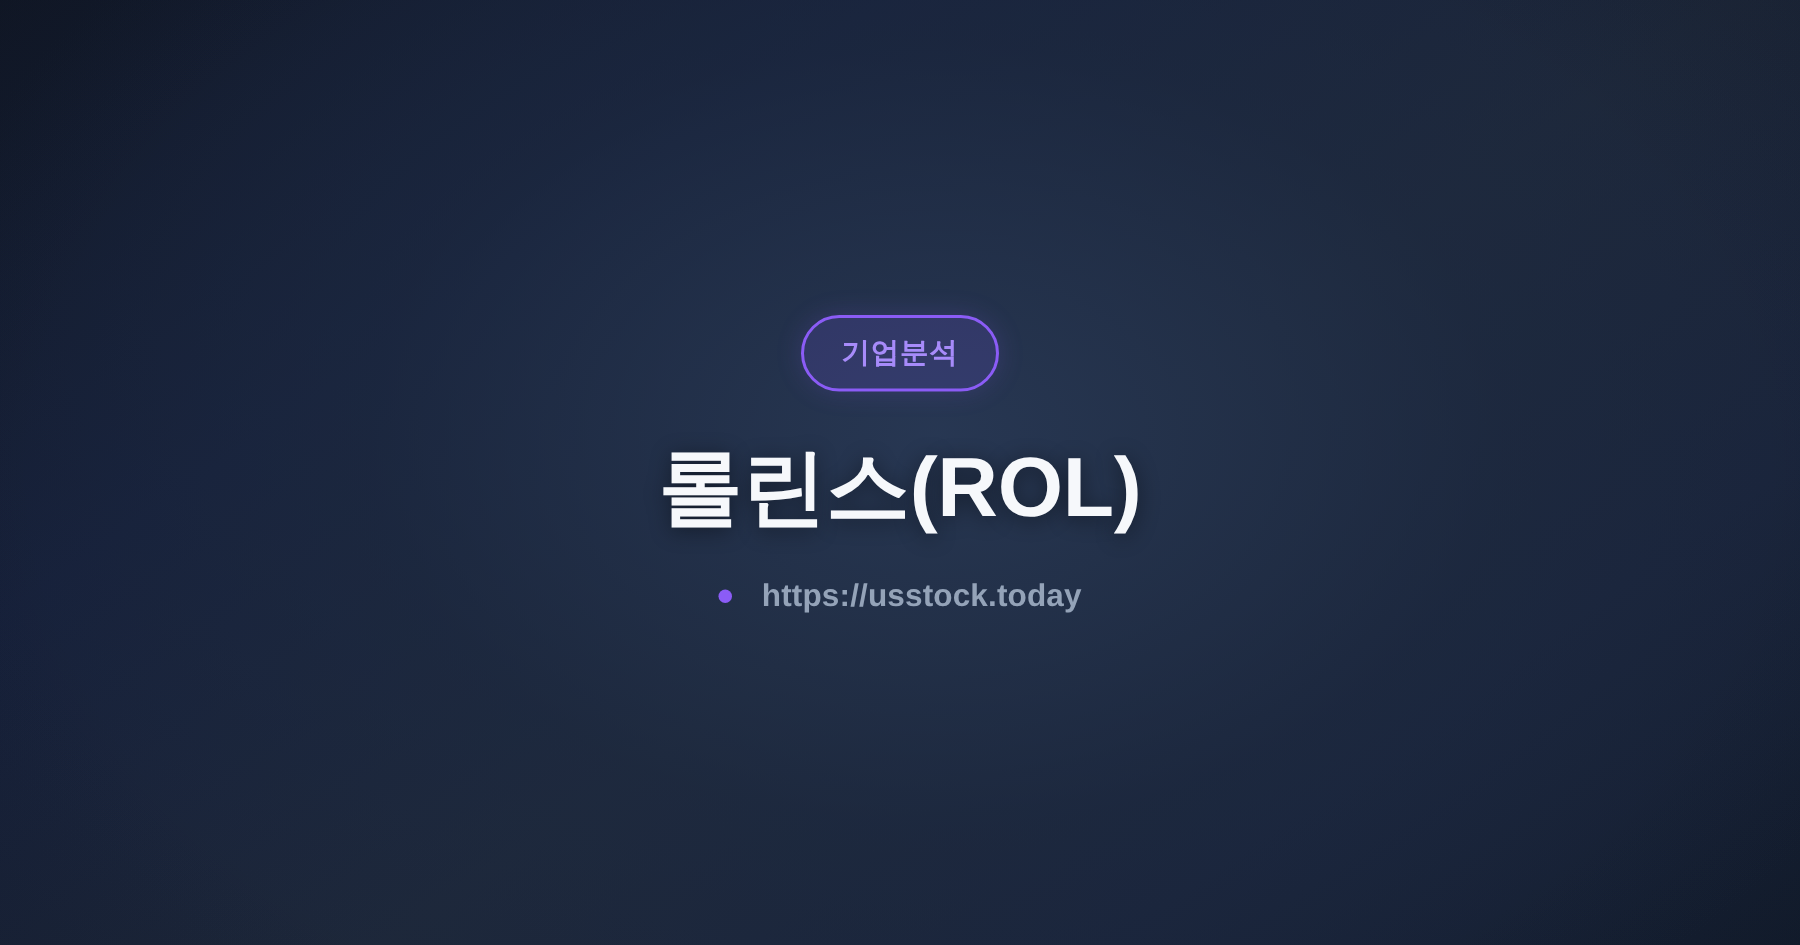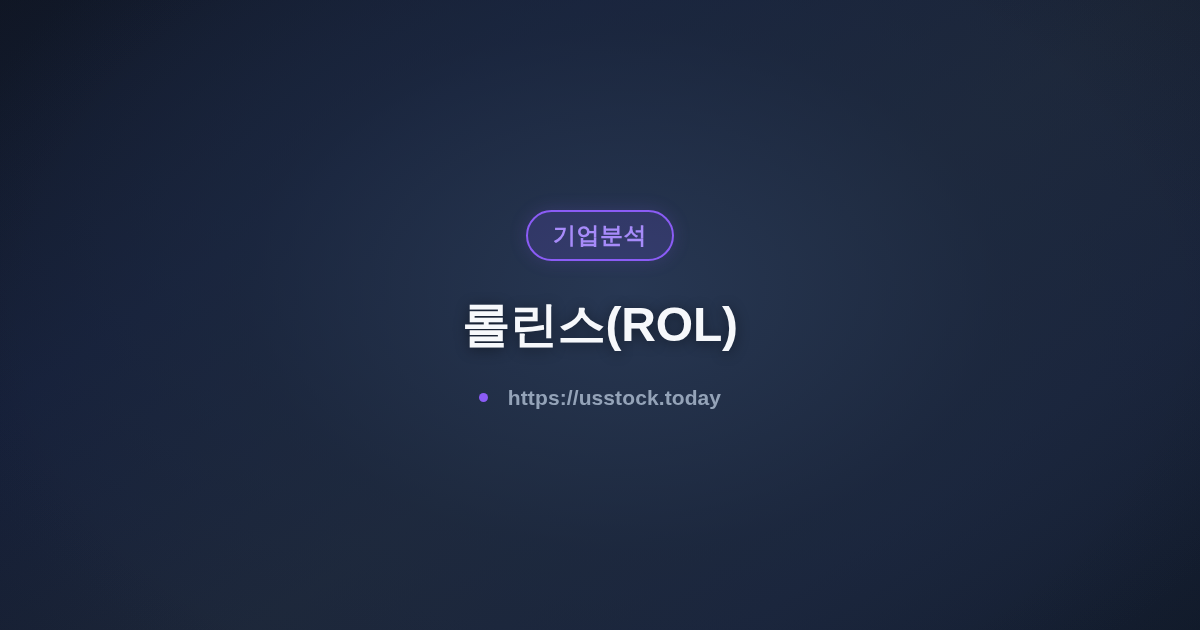--- a/index.html
+++ b/index.html
@@ -54,34 +54,34 @@
   .badge {
     display: inline-flex;
     align-items: center;
     justify-content: center;
     height: 47px;
     padding: 0 25px;
     border: 2px solid #8b5cf6;
     border-radius: 999px;
     background: rgba(124, 92, 246, 0.16);
     color: #a78bfa;
-    font-size: 23px;
+    font-size: 19px;
     font-weight: 700;
     letter-spacing: 0.5px;
     line-height: 1;
     box-shadow: 0 0 18px rgba(139, 92, 246, 0.18);
     margin-bottom: 30px;
     white-space: nowrap;
   }
 
   .title {
     margin: 0;
     text-align: center;
     color: #f6f8fb;
-    font-size: 48px;
+    font-size: 56px;
     font-weight: 700;
     line-height: 68px;
     letter-spacing: -0.2px;
     text-shadow: 0 2px 14px rgba(0, 0, 0, 0.45);
   }
   .title-line {
     display: block;
     white-space: nowrap;
   }
 

